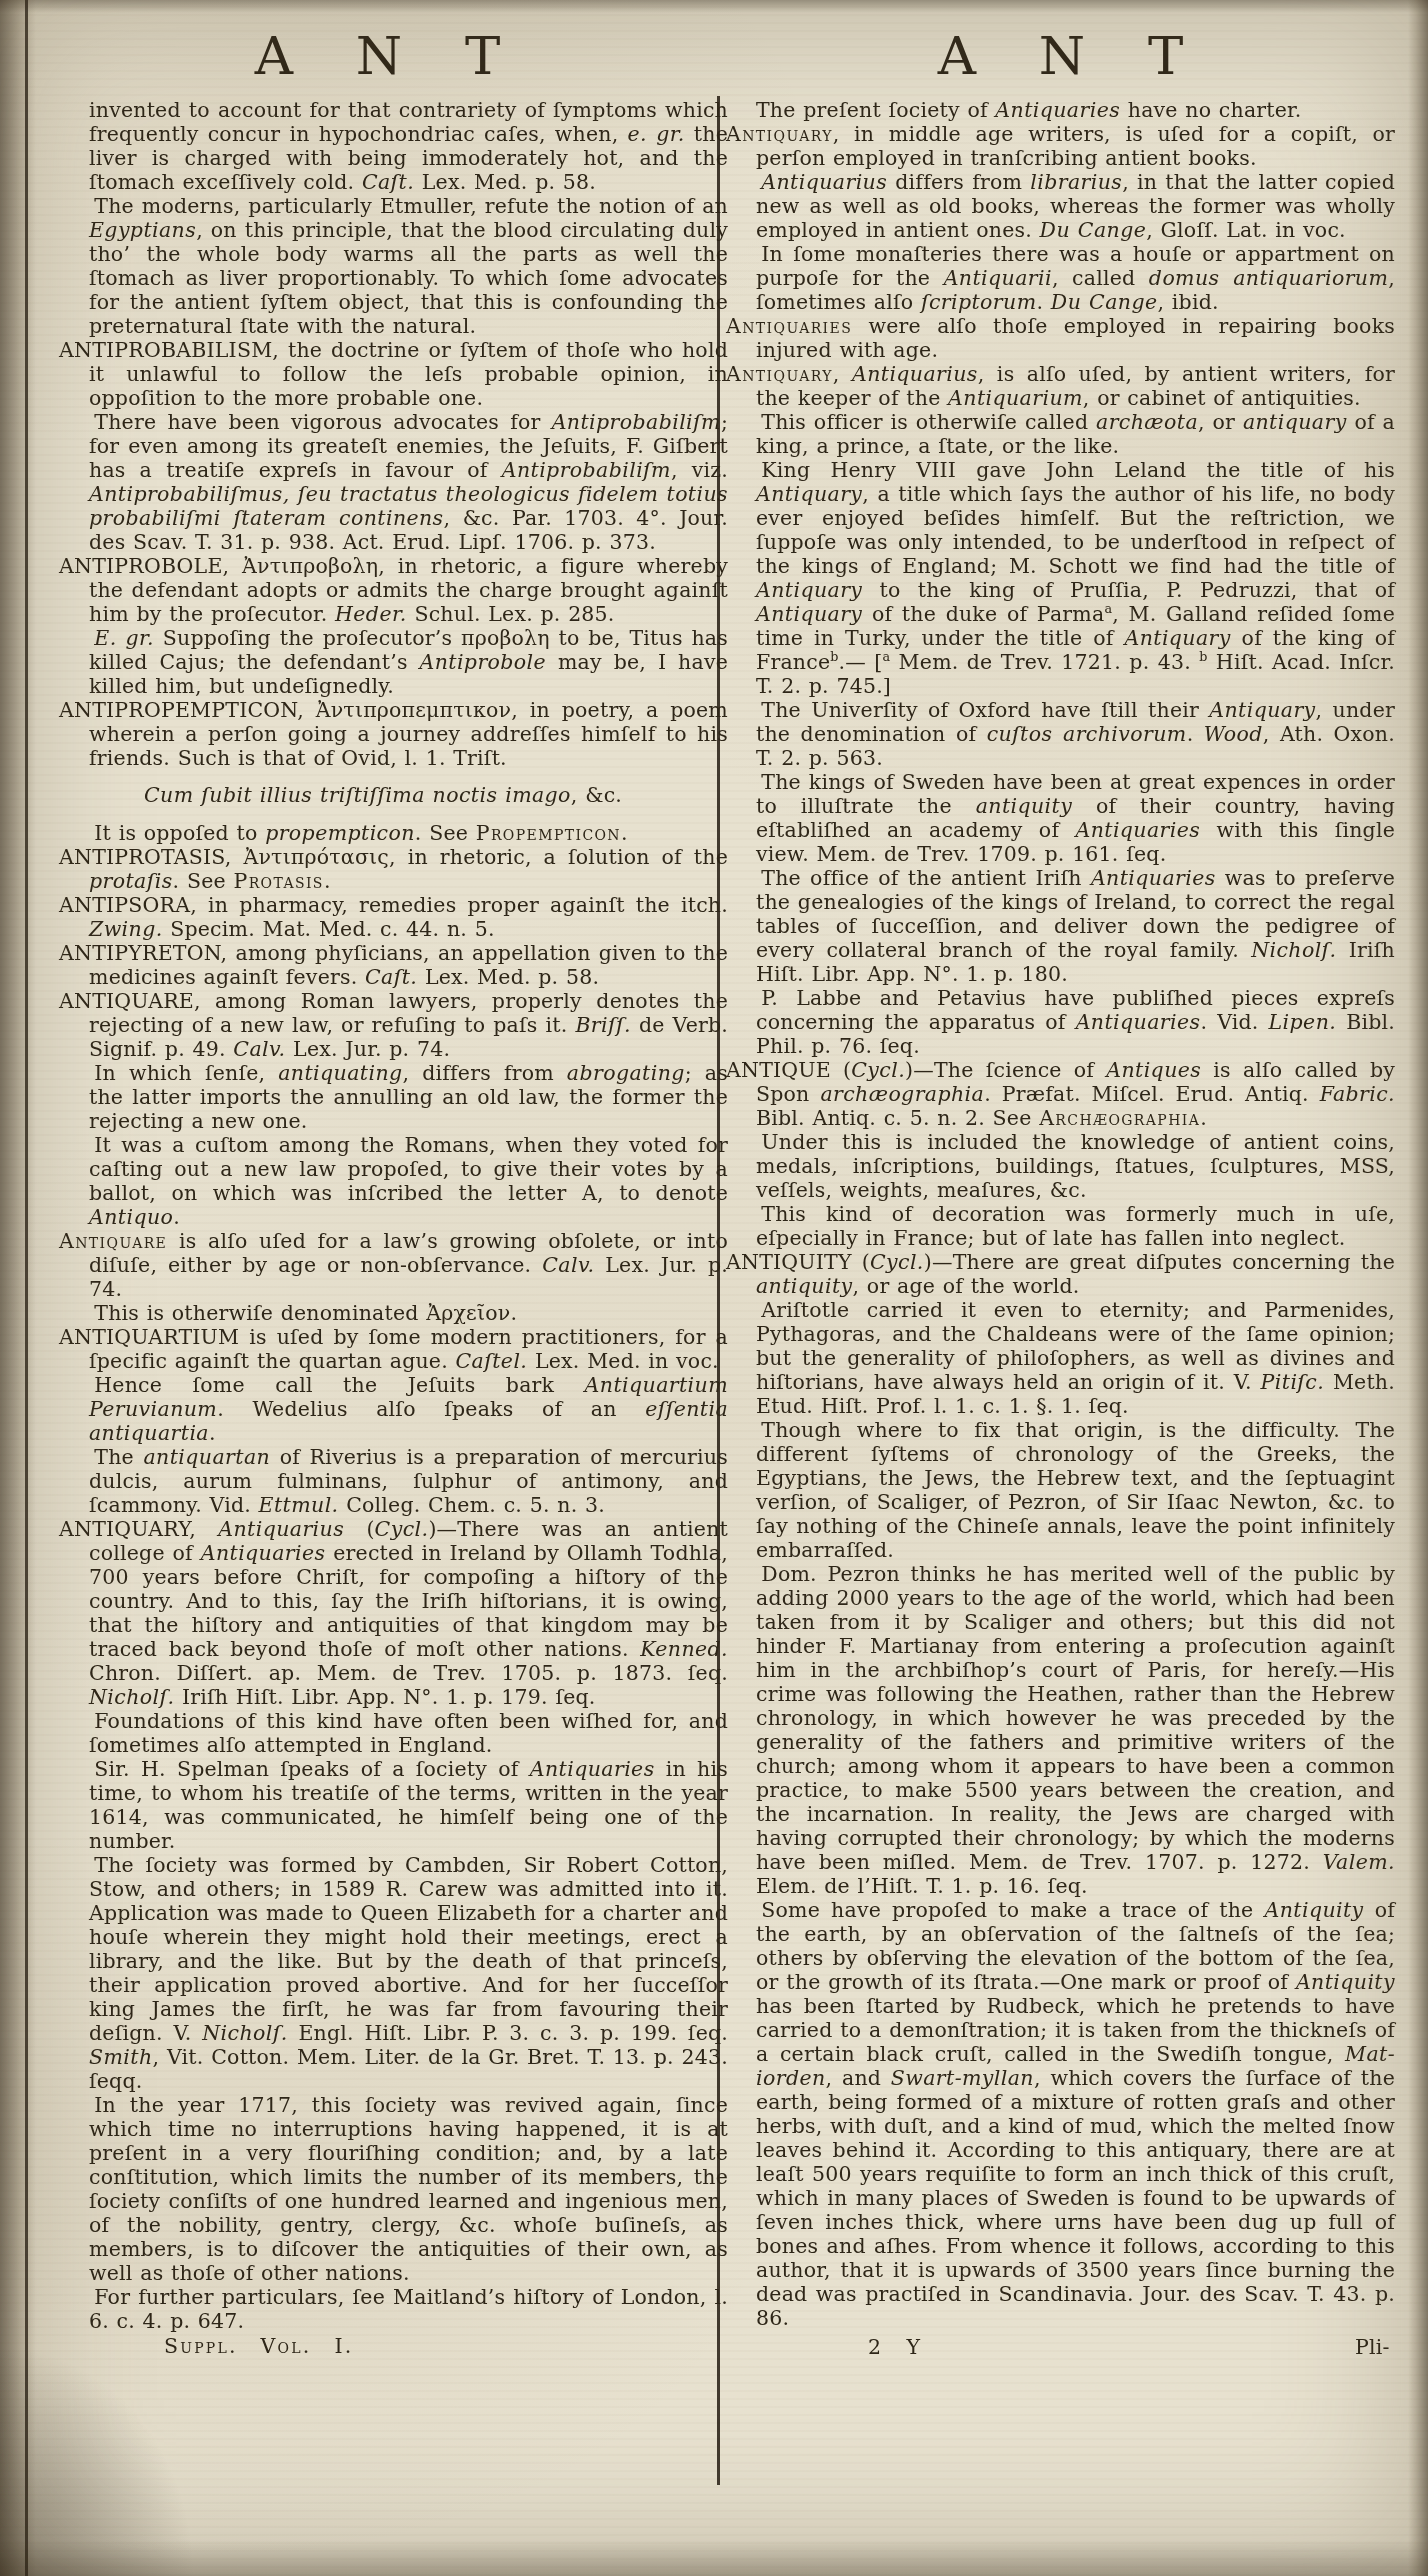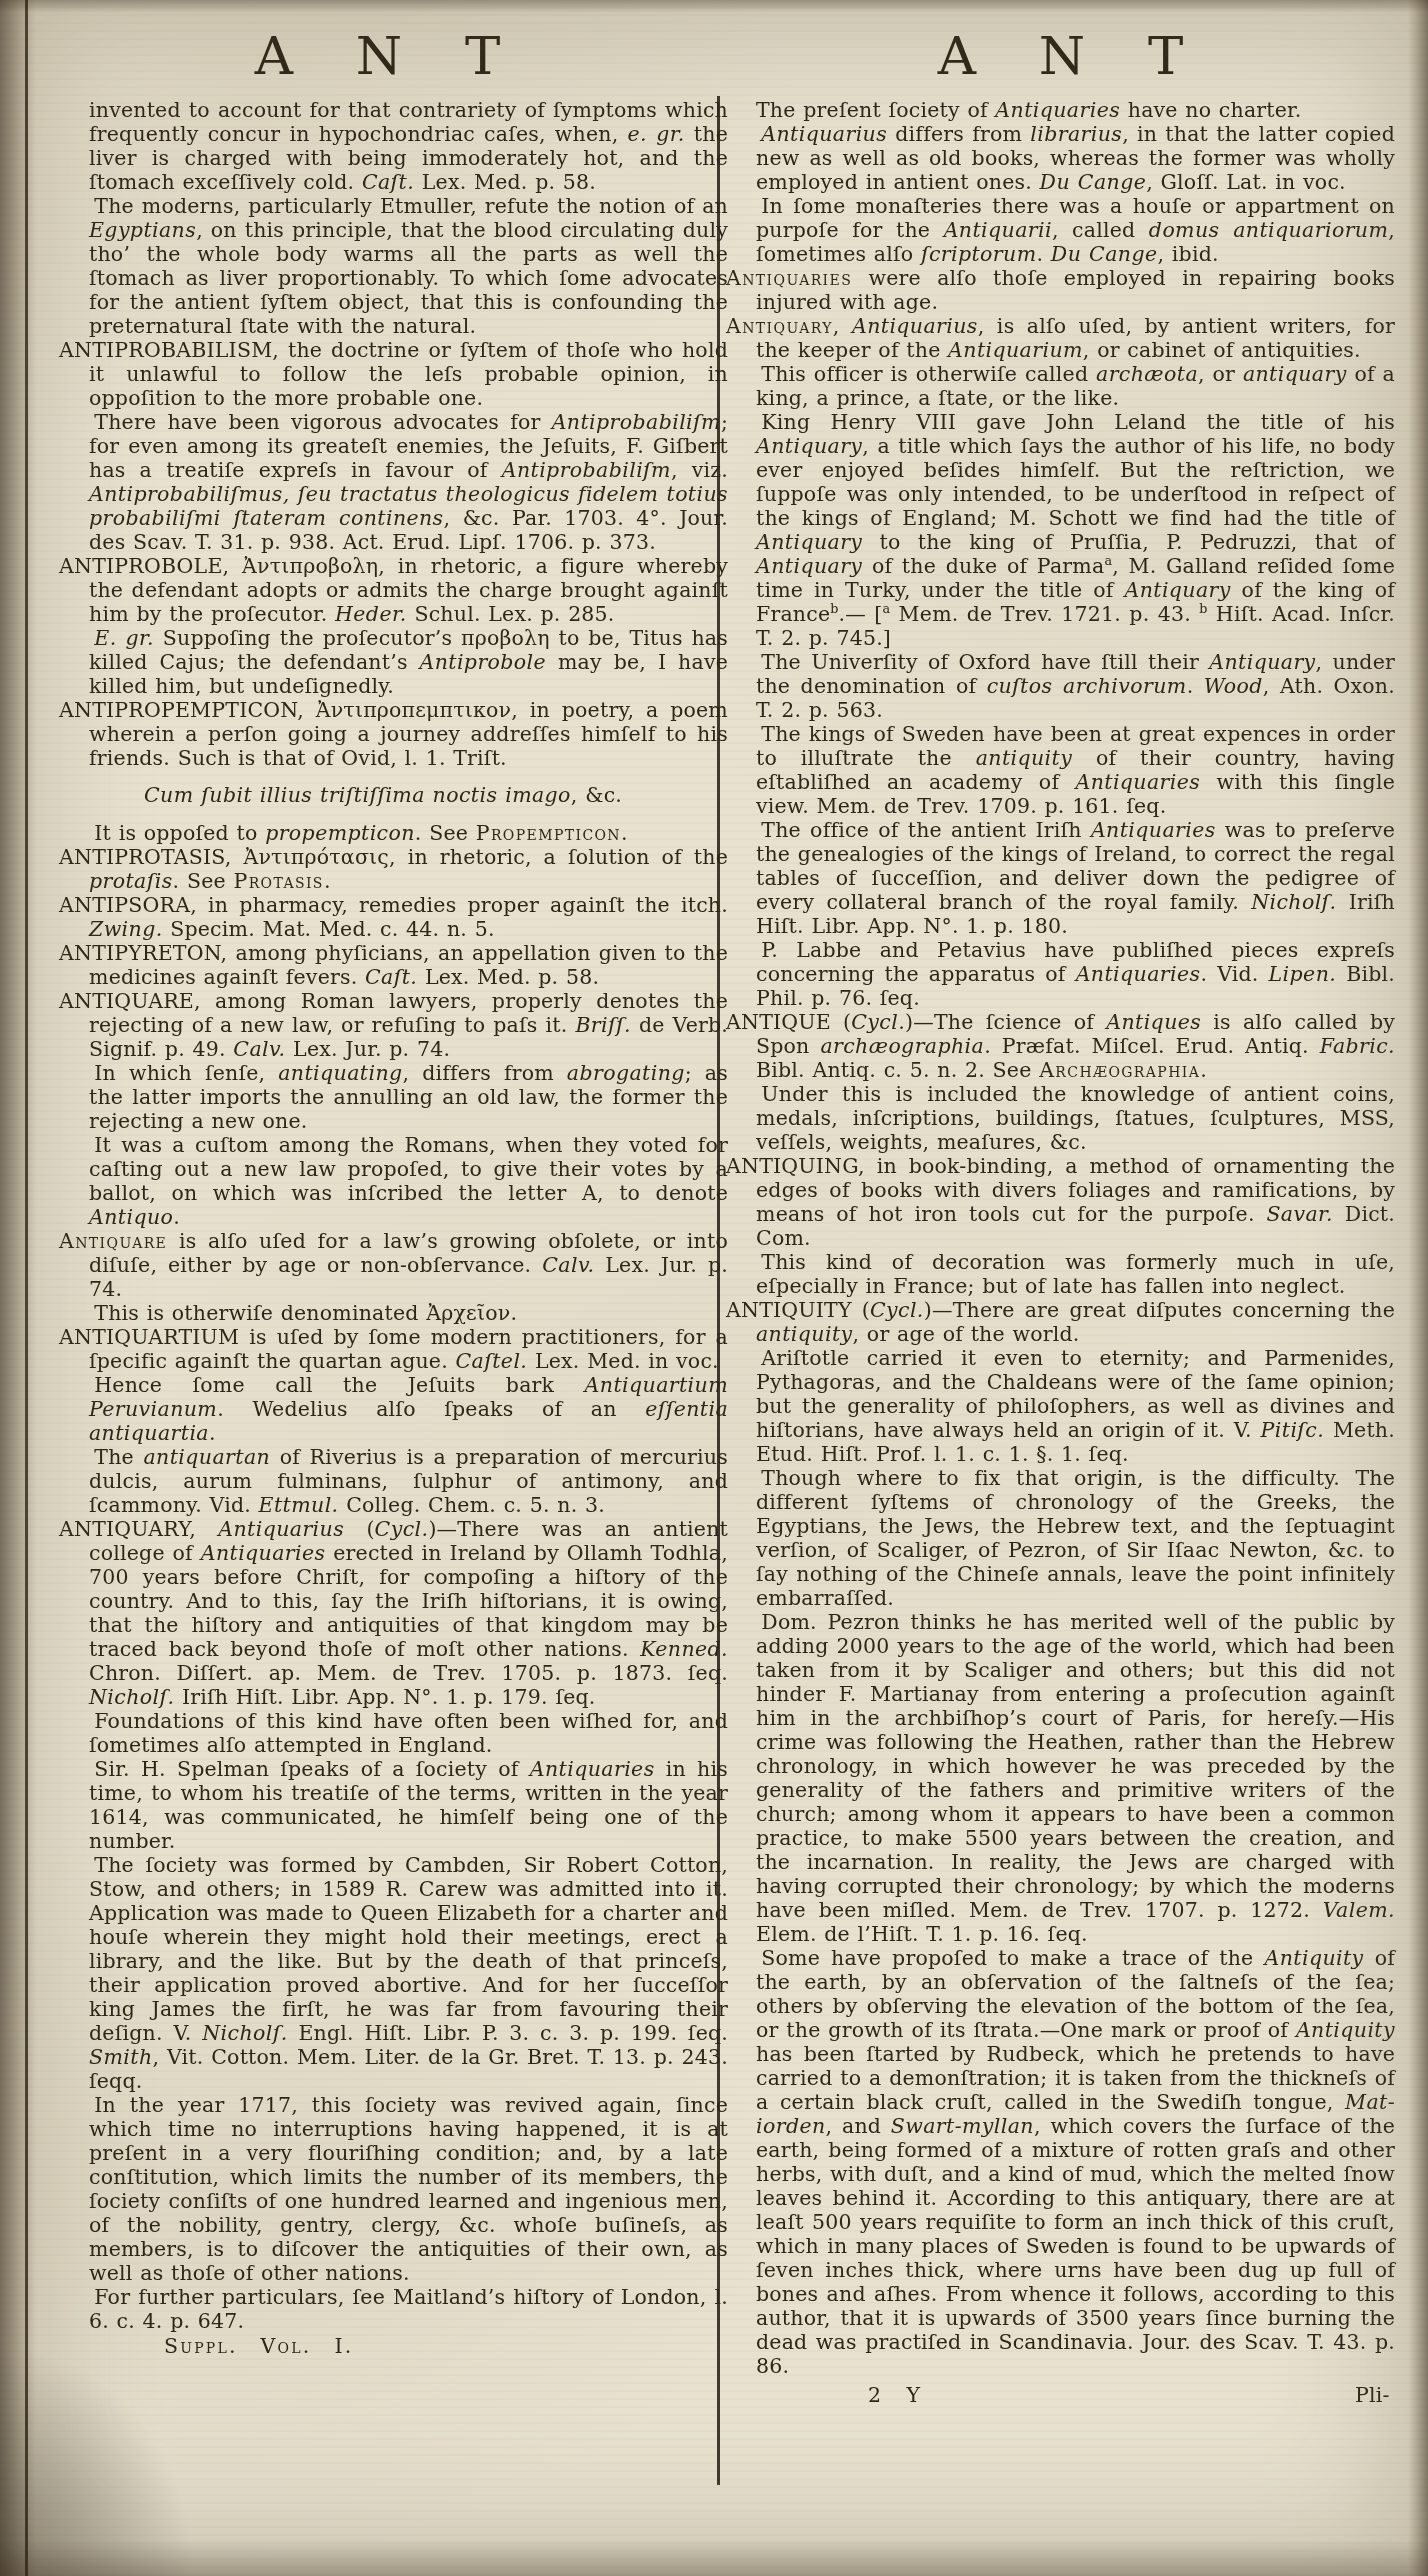--- a/index.html
+++ b/index.html
@@ -132,33 +132,33 @@
     <p class="cont">Foundations of this kind have often been wiſhed for, and ſometimes alſo attempted in England.</p>
     <p class="cont">Sir. H. Spelman ſpeaks of a ſociety of <i>Antiquaries</i> in his time, to whom his treatiſe of the terms, written in the year 1614, was communicated, he himſelf being one of the number.</p>
     <p class="cont">The ſociety was formed by Cambden, Sir Robert Cotton, Stow, and others; in 1589 R. Carew was admitted into it. Application was made to Queen Elizabeth for a charter and houſe wherein they might hold their meetings, erect a library, and the like. But by the death of that princeſs, their application proved abortive. And for her ſucceſſor king James the firſt, he was far from favouring their deſign. V. <i>Nicholſ.</i> Engl. Hiſt. Libr. P. 3. c. 3. p. 199. ſeq. <i>Smith</i>, Vit. Cotton. Mem. Liter. de la Gr. Bret. T. 13. p. 243. ſeqq.</p>
     <p class="cont">In the year 1717, this ſociety was revived again, ſince which time no interruptions having happened, it is at preſent in a very flouriſhing condition; and, by a late conſtitution, which limits the number of its members, the ſociety conſiſts of one hundred learned and ingenious men, of the nobility, gentry, clergy, &amp;c. whoſe buſineſs, as members, is to diſcover the antiquities of their own, as well as thoſe of other nations.</p>
     <p class="cont">For further particulars, ſee Maitland’s hiſtory of London, l. 6. c. 4. p. 647.</p>
     <div class="vol-footer">Suppl. Vol. I.</div>
   </div>
 <div class="col" id="col-2">
 
 <p class="contfirst">The preſent ſociety of <i>Antiquaries</i> have no charter.</p>
+    <p class="entry"><span class="sc">Antiquary</span>, in middle age writers, is uſed for a copiſt, or perſon employed in tranſcribing antient books.</p>
     <p class="cont"><i>Antiquarius</i> differs from <i>librarius</i>, in that the latter copied new as well as old books, whereas the former was wholly employed in antient ones. <i>Du Cange</i>, Gloſſ. Lat. in voc.</p>
     <p class="cont">In ſome monaſteries there was a houſe or appartment on purpoſe for the <i>Antiquarii</i>, called <i>domus antiquariorum</i>, ſometimes alſo <i>ſcriptorum</i>. <i>Du Cange</i>, ibid.</p>
     <p class="entry"><span class="sc">Antiquaries</span> were alſo thoſe employed in repairing books injured with age.</p>
     <p class="entry"><span class="sc">Antiquary</span>, <i>Antiquarius</i>, is alſo uſed, by antient writers, for the keeper of the <i>Antiquarium</i>, or cabinet of antiquities.</p>
     <p class="cont">This officer is otherwiſe called <i>archæota</i>, or <i>antiquary</i> of a king, a prince, a ſtate, or the like.</p>
     <p class="cont">King Henry VIII gave John Leland the title of his <i>Antiquary</i>, a title which ſays the author of his life, no body ever enjoyed beſides himſelf. But the reſtriction, we ſuppoſe was only intended, to be underſtood in reſpect of the kings of England; M. Schott we find had the title of <i>Antiquary</i> to the king of Pruſſia, P. Pedruzzi, that of <i>Antiquary</i> of the duke of Parma<sup>a</sup>, M. Galland reſided ſome time in Turky, under the title of <i>Antiquary</i> of the king of France<sup>b</sup>.— [<sup>a</sup> Mem. de Trev. 1721. p. 43.  <sup>b</sup> Hiſt. Acad. Inſcr. T. 2. p. 745.]</p>
     <p class="cont">The Univerſity of Oxford have ſtill their <i>Antiquary</i>, under the denomination of <i>cuſtos archivorum</i>. <i>Wood</i>, Ath. Oxon. T. 2. p. 563.</p>
     <p class="cont">The kings of Sweden have been at great expences in order to illuſtrate the <i>antiquity</i> of their country, having eſtabliſhed an academy of <i>Antiquaries</i> with this ſingle view. Mem. de Trev. 1709. p. 161. ſeq.</p>
     <p class="cont">The office of the antient Iriſh <i>Antiquaries</i> was to preſerve the genealogies of the kings of Ireland, to correct the regal tables of ſucceſſion, and deliver down the pedigree of every collateral branch of the royal family. <i>Nicholſ.</i> Iriſh Hiſt. Libr. App. N°. 1. p. 180.</p>
     <p class="cont">P. Labbe and Petavius have publiſhed pieces expreſs concerning the apparatus of <i>Antiquaries</i>. Vid. <i>Lipen.</i> Bibl. Phil. p. 76. ſeq.</p>
     <p class="entry">ANTIQUE (<i>Cycl.</i>)—The ſcience of <i>Antiques</i> is alſo called by Spon <i>archæographia</i>. Præfat. Miſcel. Erud. Antiq. <i>Fabric.</i> Bibl. Antiq. c. 5. n. 2. See <span class="sc">Archæographia</span>.</p>
     <p class="cont">Under this is included the knowledge of antient coins, medals, inſcriptions, buildings, ſtatues, ſculptures, MSS, veſſels, weights, meaſures, &amp;c.</p>
-    <p class="entry">ANTIQUING, in book-binding, a method of ornamenting the edges of books with divers foliages and ramifications, by means of hot iron tools cut for the purpoſe. <i>Savar.</i> Dict. Com.</p>
     <p class="cont">This kind of decoration was formerly much in uſe, eſpecially in France; but of late has fallen into neglect.</p>
     <p class="entry">ANTIQUITY (<i>Cycl.</i>)—There are great diſputes concerning the <i>antiquity</i>, or age of the world.</p>
     <p class="cont">Ariſtotle carried it even to eternity; and Parmenides, Pythagoras, and the Chaldeans were of the ſame opinion; but the generality of philoſophers, as well as divines and hiſtorians, have always held an origin of it. V. <i>Pitiſc.</i> Meth. Etud. Hiſt. Prof. l. 1. c. 1. §. 1. ſeq.</p>
     <p class="cont">Though where to fix that origin, is the difficulty. The different ſyſtems of chronology of the Greeks, the Egyptians, the Jews, the Hebrew text, and the ſeptuagint verſion, of Scaliger, of Pezron, of Sir Iſaac Newton, &amp;c. to ſay nothing of the Chineſe annals, leave the point infinitely embarraſſed.</p>
     <p class="cont">Dom. Pezron thinks he has merited well of the public by adding 2000 years to the age of the world, which had been taken from it by Scaliger and others; but this did not hinder F. Martianay from entering a proſecution againſt him in the archbiſhop’s court of Paris, for hereſy.—His crime was following the Heathen, rather than the Hebrew chronology, in which however he was preceded by the generality of the fathers and primitive writers of the church; among whom it appears to have been a common practice, to make 5500 years between the creation, and the incarnation. In reality, the Jews are charged with having corrupted their chronology; by which the moderns have been miſled. Mem. de Trev. 1707. p. 1272. <i>Valem.</i> Elem. de l’Hiſt. T. 1. p. 16. ſeq.</p>
     <p class="cont">Some have propoſed to make a trace of the <i>Antiquity</i> of the earth, by an obſervation of the ſaltneſs of the ſea; others by obſerving the elevation of the bottom of the ſea, or the growth of its ſtrata.—One mark or proof of <i>Antiquity</i> has been ſtarted by Rudbeck, which he pretends to have carried to a demonſtration; it is taken from the thickneſs of a certain black cruſt, called in the Swediſh tongue, <i>Mat-iorden</i>, and <i>Swart-myllan</i>, which covers the ſurface of the earth, being formed of a mixture of rotten graſs and other herbs, with duſt, and a kind of mud, which the melted ſnow leaves behind it. According to this antiquary, there are at leaſt 500 years requiſite to form an inch thick of this cruſt, which in many places of Sweden is found to be upwards of ſeven inches thick, where urns have been dug up full of bones and aſhes. From whence it follows, according to this author, that it is upwards of 3500 years ſince burning the dead was practiſed in Scandinavia. Jour. des Scav. T. 43. p. 86.</p>
     <div class="sig-row">
       <span class="sig-mark">2 Y</span>
       <span class="catchword">Pli-</span>
     </div>

